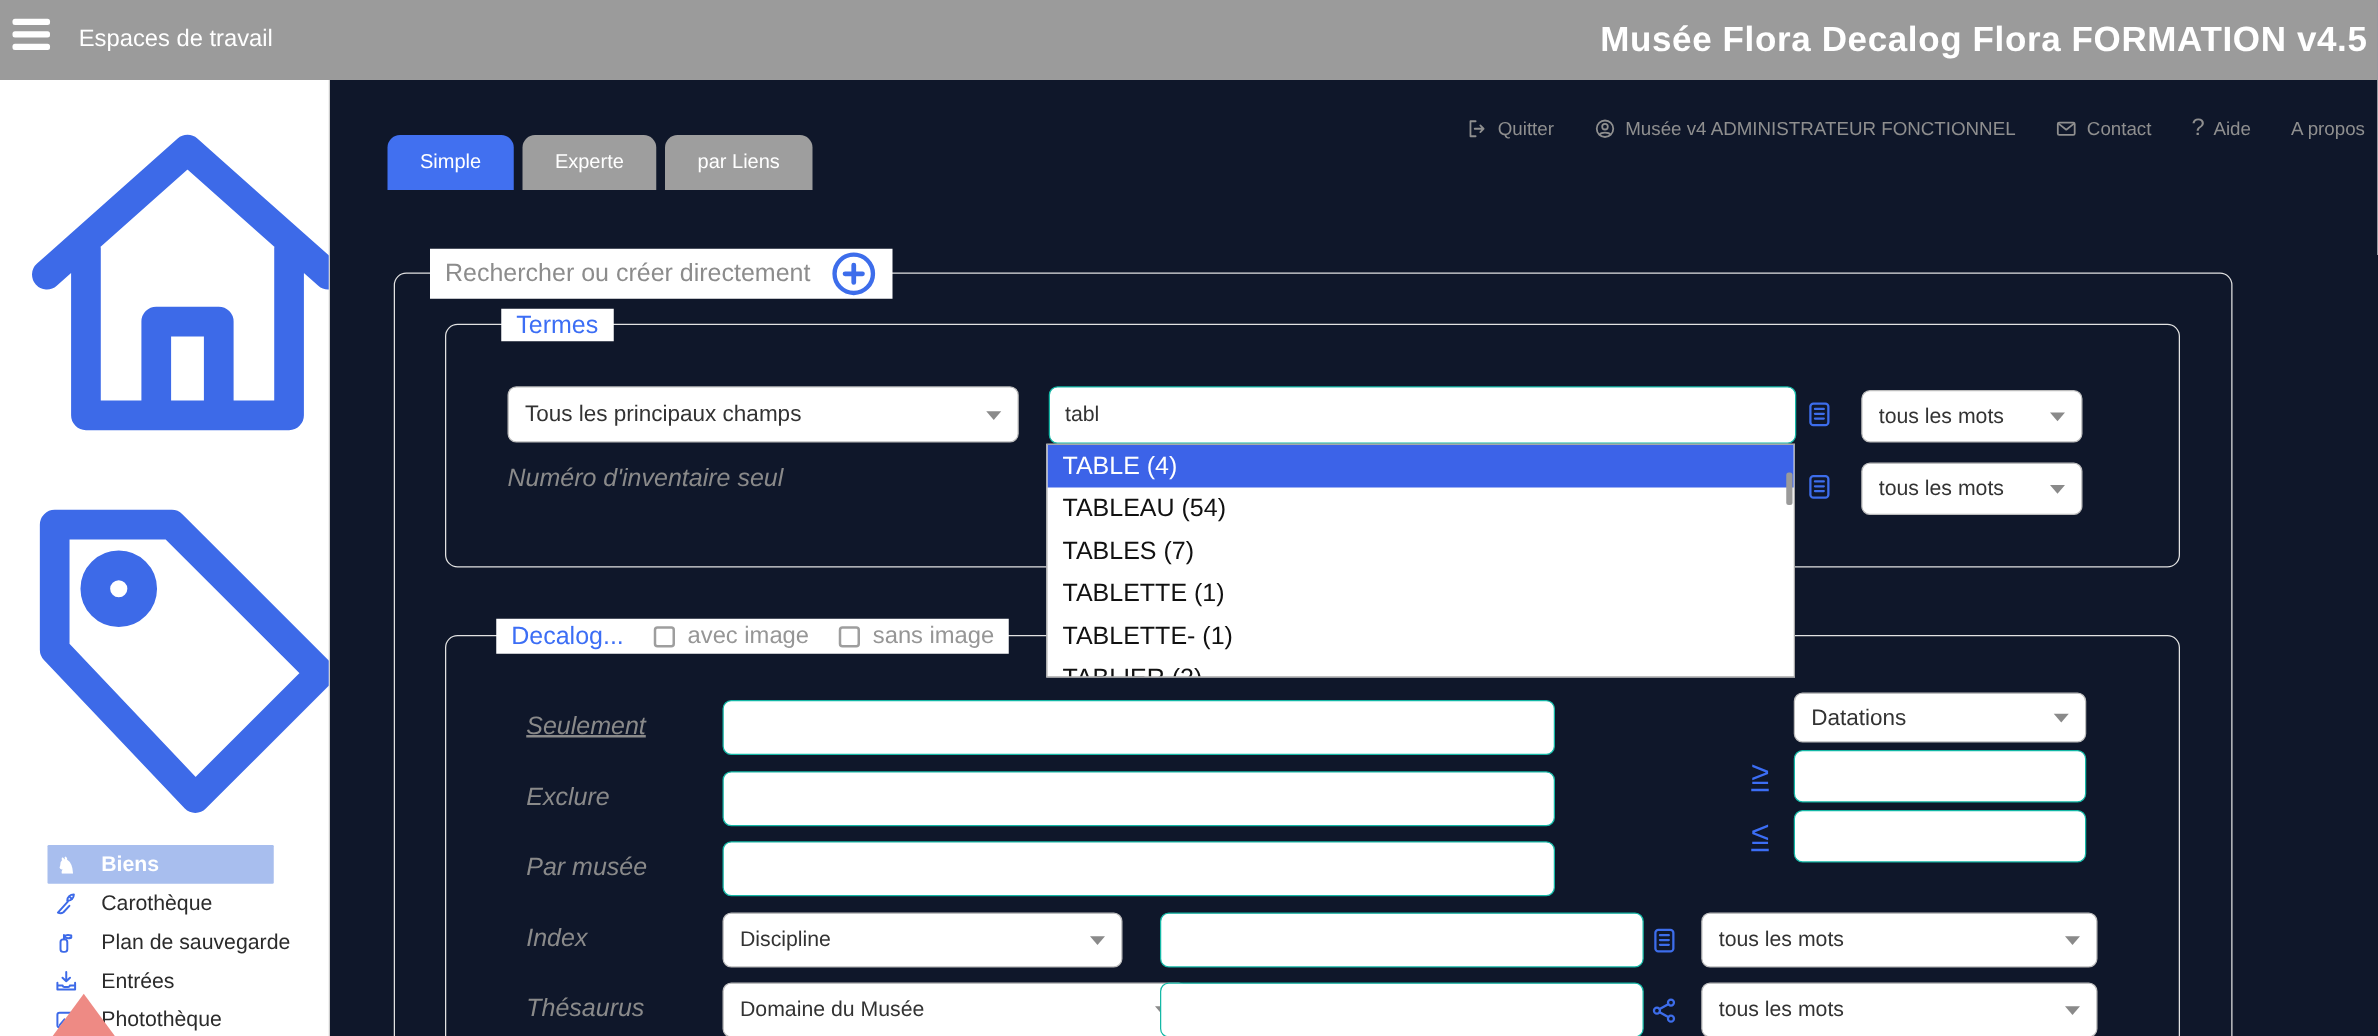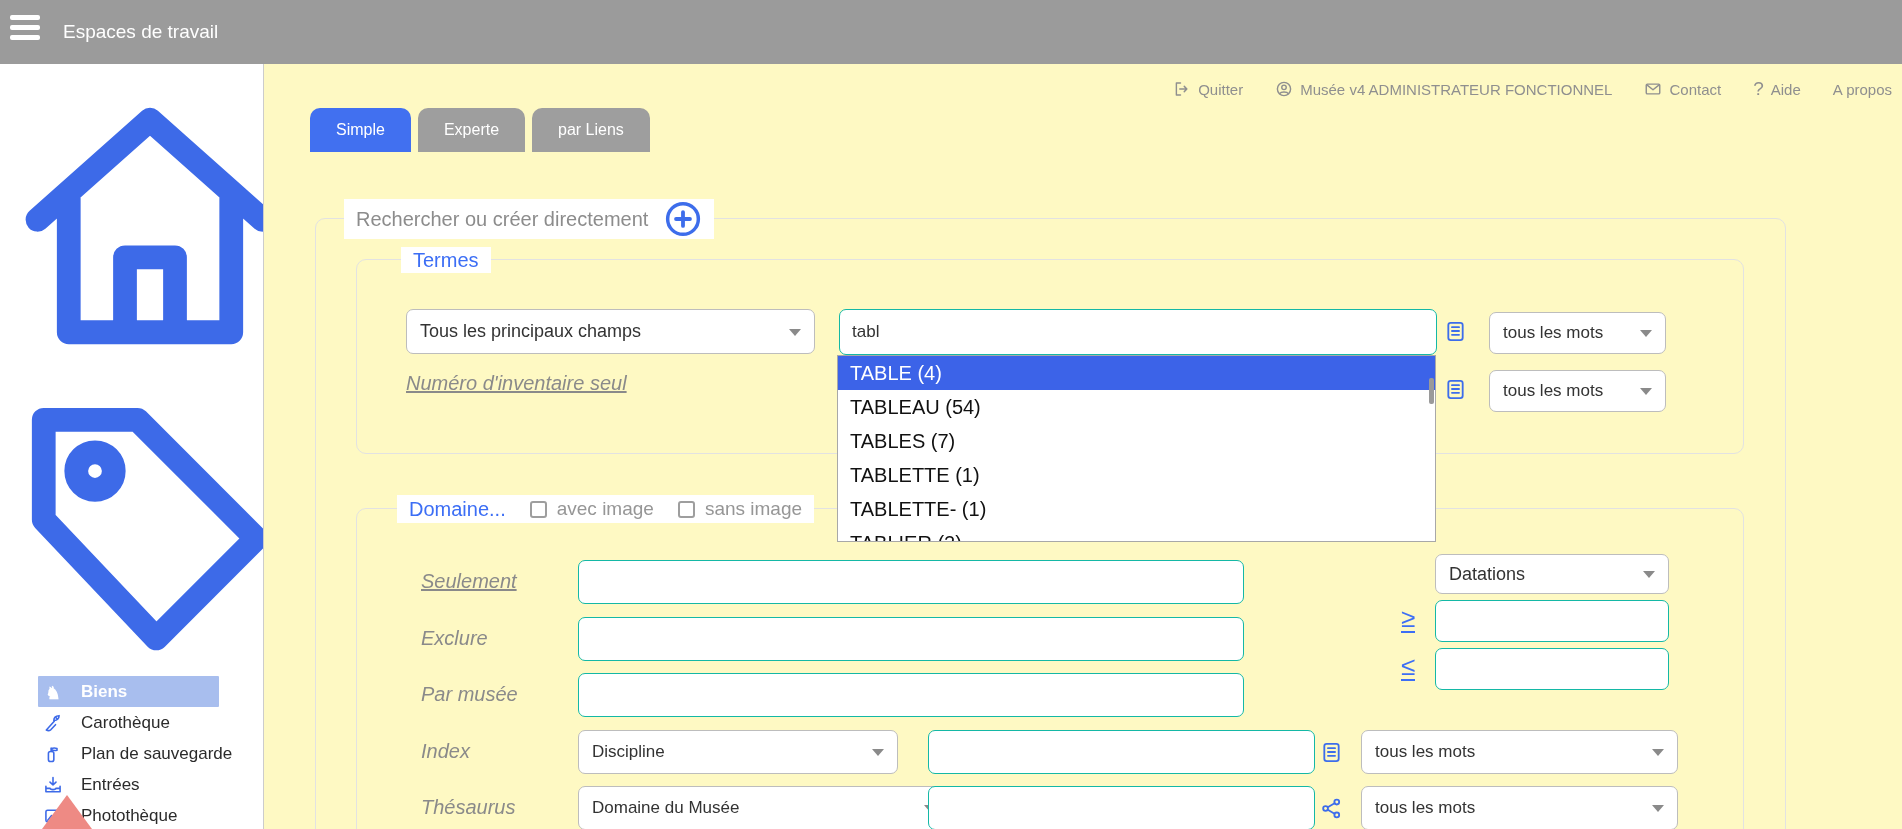--- a/index.html
+++ b/index.html
@@ -1,18 +1,18 @@
 <!DOCTYPE html>
 <html><head>
 <meta charset="utf-8">
 <style>
   * { margin:0; padding:0; box-sizing:border-box; }
   html,body { width:1902px; height:829px; overflow:hidden; background:#fff;
               font-family:"Liberation Sans", sans-serif; }
-  #app { position:relative; width:1902px; height:829px; overflow:hidden; background:#fef9c3;padding-left:15px; }
+  #app { position:relative; width:1902px; height:829px; overflow:hidden; background:#0f172a;padding-left:15px; }
 
   
   .topbar { position:absolute; left:0; top:0; width:1902px; height:64px; background:#9b9b9b; z-index:5;}
   .burger { position:absolute; left:10px; top:15px; width:30px; height:34px; cursor:pointer;}
   .burger i { display:block; height:5px; background:#fff; border-radius:2px; margin-bottom:5px;}
   .ws-label { position:absolute; left:63px; top:0; height:64px; display:flex; align-items:center;
               color:#fff; font-size:19px; }
   .app-title { position:absolute; right:8px; top:0; height:64px; display:flex; align-items:center;
                color:#fff; font-size:28px; font-weight:bold; letter-spacing:.5px;}
 
@@ -25,21 +25,21 @@
   .side-item.sub .ic { width:20px; height:20px; }
   .side-item.sub.selected { background:#a8beee; color:#fff; font-weight:bold;
                             margin:0 44px 0 38px; padding-left:5px; border-radius:1px;}
   .side-item.sub.selected .ic { color:#fff; }
   .ic svg { width:100%; height:100%; display:block; }
   .logo-triangle { position:absolute; left:42px; bottom:0; width:0; height:0;
                    border-left:25px solid transparent; border-right:25px solid transparent;
                    border-bottom:34px solid #ee8a84; }
 
   
-  .topnav { position:absolute; top:78px; right:10px; display:flex; align-items:center; gap:32px;
+  .topnav { position:absolute; top:92px; right:10px; display:flex; align-items:center; gap:32px;
             color:#8f8f8f; font-size:15px; z-index:3;}
   .topnav .nav-item { display:flex; align-items:center; gap:7px; cursor:pointer; white-space:nowrap;}
   .topnav .ic { width:18px; height:18px; color:#8f8f8f;}
   .topnav .qmark { font-size:19px; }
 
   
   .tabs { position:absolute; left:310px; top:108px; display:flex; gap:7px; z-index:3;}
   .tab { height:44px; padding:0 26px; display:flex; align-items:center; justify-content:center;
          background:#9e9e9e; color:#fff; font-size:16px; border-radius:10px 10px 0 0; cursor:pointer;}
   .tab.active { background:#4170f0; }
@@ -93,20 +93,21 @@
 
 <div id="app">
 
   <div class="topbar">
     <div class="burger">
         <i></i>
         <i></i>
         <i></i>
       </div>
     <div class="ws-label">Espaces de travail</div>
+    <div class="app-title">Musée Flora Decalog Flora FORMATION v4.5</div>
   </div>
 
   <div class="sidebar">
     <div>
 
     <div class="side-item">
           <span class="ic">
             <svg viewBox="0 0 24 24">
               <path stroke="currentColor" fill="none" stroke-width="1.9" stroke-linecap="round" stroke-linejoin="round" d="M3 11.5 12 3.5 21 11.5M5.5 9.8V20.5H18.5V9.8M10 20.5V14.5H14V20.5"></path>
             </svg>
@@ -245,36 +246,36 @@
       <span class="mini-ic" style="left:1087px; top:60px;"><svg viewBox="0 0 24 24">
             <rect stroke="currentColor" fill="none" stroke-width="1.9" stroke-linecap="round" stroke-linejoin="round" x="4.5" y="3" width="15" height="18" rx="2.5"></rect>
             <path stroke="currentColor" fill="none" stroke-width="1.9" stroke-linecap="round" stroke-linejoin="round" d="M8.3 7.5h7.4M8.3 11.5h7.4M8.3 15.5h7.4"></path>
           </svg></span>
 
       <div class="select" style="left:1132px; top:52px; width:177px; height:42px; font-size:17px;">
         <span>tous les mots</span>
         <span class="arrow"></span>
       </div>
 
-      <div class="ilabel" style="left:49px; top:112px;text-decoration:underline;">Numéro d'inventaire seul</div>
+      <div class="ilabel" style="left:49px; top:112px;">Numéro d'inventaire seul</div>
 
       <span class="mini-ic" style="left:1087px; top:118px;"><svg viewBox="0 0 24 24">
             <rect stroke="currentColor" fill="none" stroke-width="1.9" stroke-linecap="round" stroke-linejoin="round" x="4.5" y="3" width="15" height="18" rx="2.5"></rect>
             <path stroke="currentColor" fill="none" stroke-width="1.9" stroke-linecap="round" stroke-linejoin="round" d="M8.3 7.5h7.4M8.3 11.5h7.4M8.3 15.5h7.4"></path>
           </svg></span>
 
       <div class="select" style="left:1132px; top:110px; width:177px; height:42px; font-size:17px;">
         <span>tous les mots</span>
         <span class="arrow"></span>
       </div>
     </div>
 
     <div class="panel panel-filter" style="left:40px; top:289px;">
       <div class="legend">
-        <span class="legend blue" style="position:static; padding:0;">Domaine...</span>
+        <span class="legend blue" style="position:static; padding:0;">Decalog...</span>
         <span class="chk-group">
           <span class="checkbox"></span>
           <span>avec image</span>
         </span>
         <span class="chk-group">
           <span class="checkbox"></span>
           <span>sans image</span>
         </span>
       </div>
 

